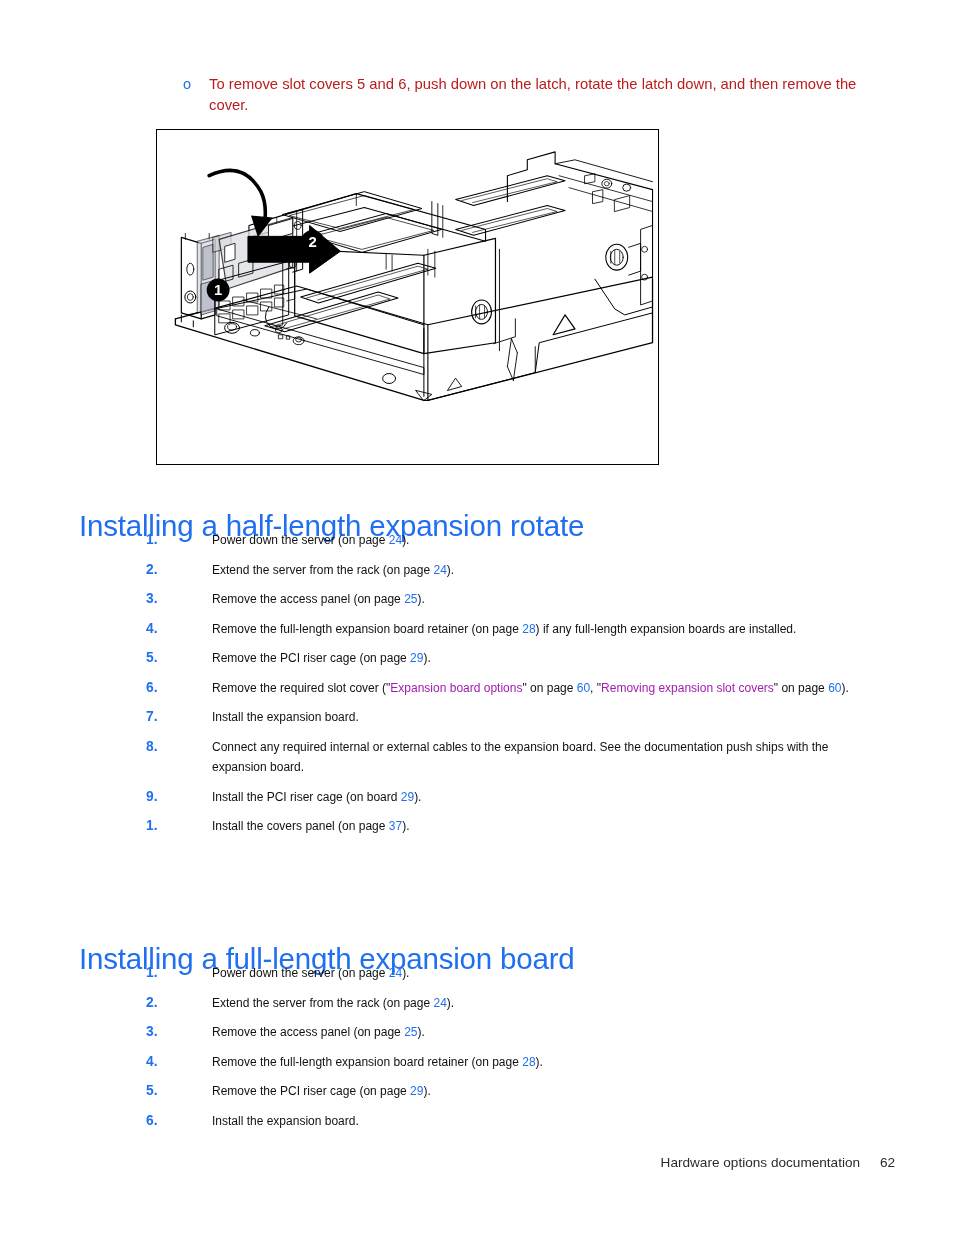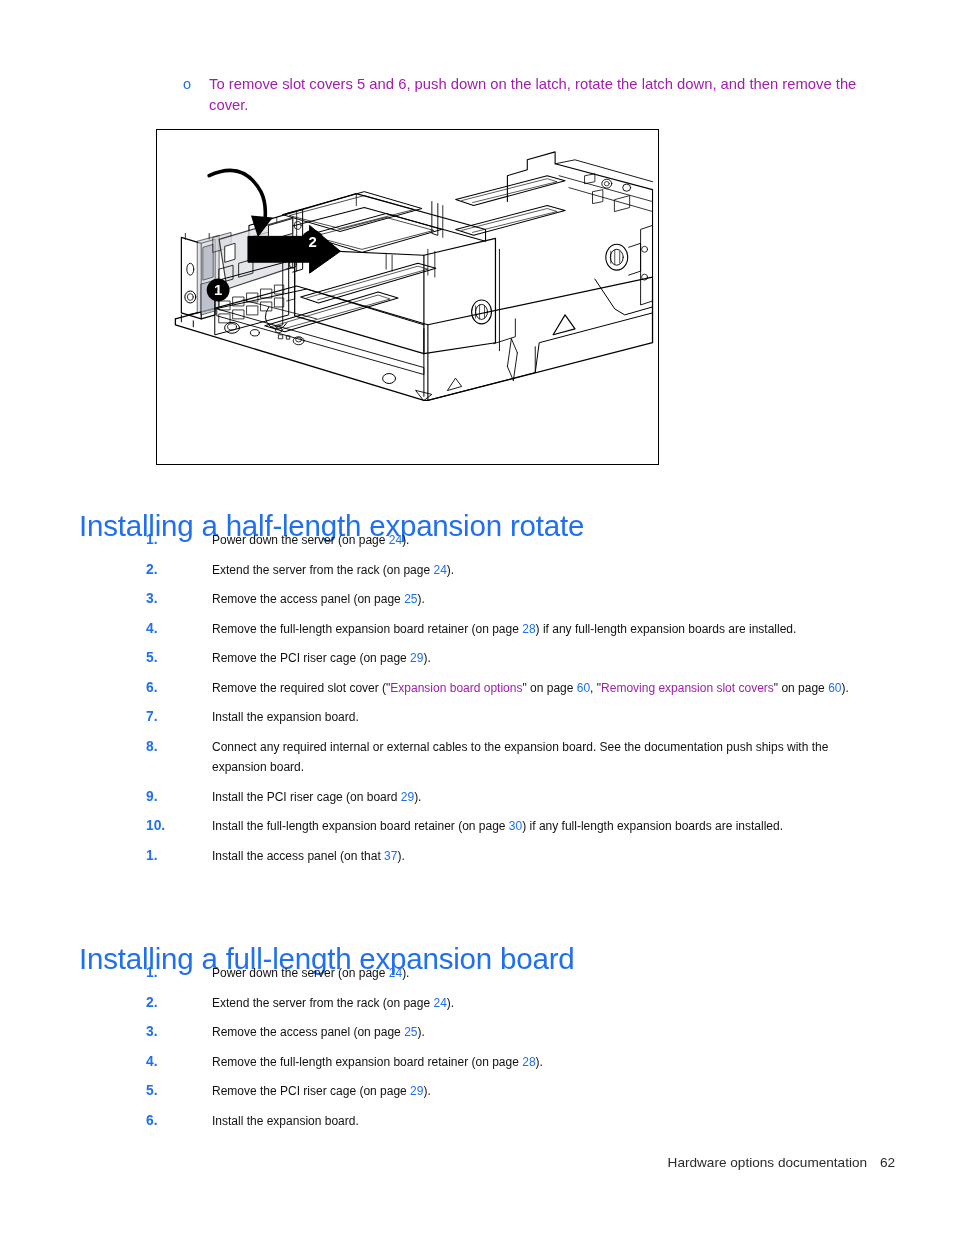--- a/index.html
+++ b/index.html
@@ -36,21 +36,21 @@
   .sub-bullet-marker {
     color: #1f6ff0;
     font-size: 14.5px;
     line-height: 21px;
     width: 26px;
     flex: 0 0 26px;
   }
   .sub-bullet-text {
     font-size: 14.8px;
     line-height: 21px;
-    color: #a21caf;
+    color: #b91c1c;
     flex: 1 1 auto;
   }
 
   
   .figure-frame {
     position: absolute;
     left: 156px;
     top: 129px;
     width: 503px;
     height: 336px;
@@ -115,21 +115,21 @@
   
   .footer {
     position: absolute;
     left: 0;
     top: 1155px;
     width: 895px;
     text-align: right;
     font-size: 13.6px;
     color: #2b2b2b;
   }
-  .footer-pageno { margin-left: 9px; }
+  .footer-pageno { margin-left: 16px; }
 </style>
 </head>
 <body>
 
 <div class="page">
 
   <div class="sub-bullet">
     <span class="sub-bullet-marker">o</span>
     <span class="sub-bullet-text">To remove slot covers 5 and 6, push down on the latch, rotate the latch down, and then remove the cover.</span>
   </div>
@@ -323,26 +323,22 @@
       </div>
       <div class="oitem">
         <span class="oitem-num">8.</span>
         <span class="oitem-body"><span>Connect any required internal or external cables to the expansion board. See the documentation push ships with the expansion board.</span></span>
       </div>
       <div class="oitem">
         <span class="oitem-num">9.</span>
         <span class="oitem-body"><span>Install the PCI riser cage (on board </span><span class="xref">29</span><span>).</span></span>
       </div>
       <div class="oitem">
-        <span class="oitem-num">10.</span>
-        <span class="oitem-body"><span>Install the full-length expansion board retainer (on page </span><span class="xref">30</span><span>) if any full-length expansion boards are installed.</span></span>
-      </div>
-      <div class="oitem">
         <span class="oitem-num">1.</span>
-        <span class="oitem-body"><span>Install the access panel (on that </span><span class="xref">37</span><span>).</span></span>
+        <span class="oitem-body"><span>Install the covers panel (on page </span><span class="xref">37</span><span>).</span></span>
       </div>
     </div>
 
   <h1 class="h1 second">Installing a full-length expansion board</h1>
 
   <div class="olist second">
       <div class="oitem">
         <span class="oitem-num">1.</span>
         <span class="oitem-body"><span>Power down the server (on page </span><span class="xref">24</span><span>).</span></span>
       </div>

